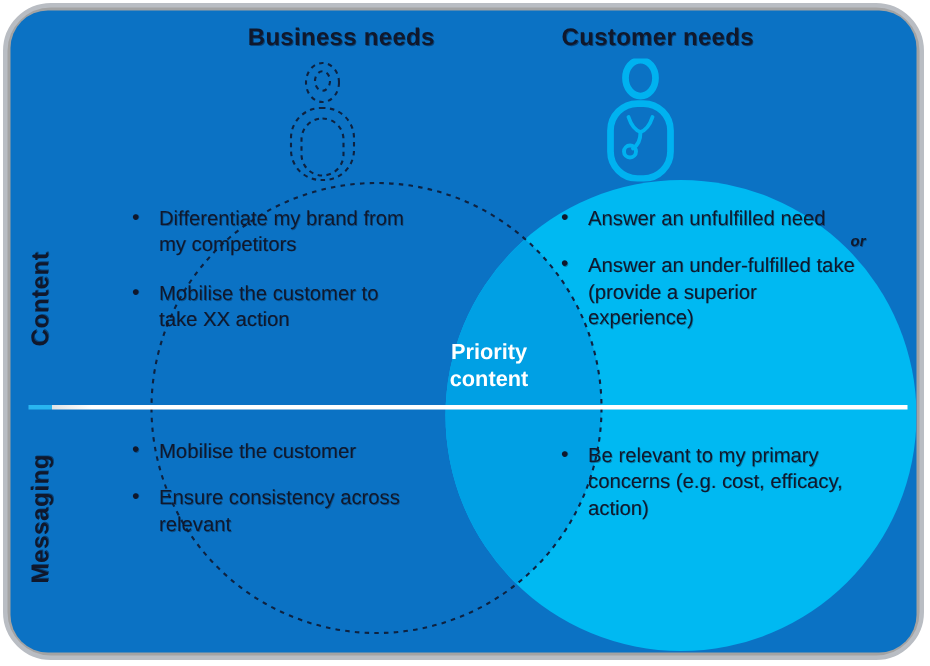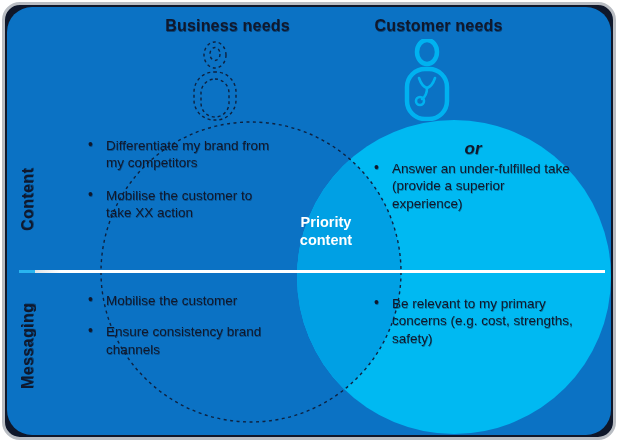--- a/index.html
+++ b/index.html
@@ -1,18 +1,18 @@
 <!DOCTYPE html>
 <html style="--slide-bg: #0b72c4; --circle-fill: #00b9f2; --overlap-fill: #00a0e4; --dashed-stroke: #0e2240; --icon-cyan: #00b2f0; --text-dark: #10182c; --text-white: #ffffff; --divider-tip: #29b5f0; --frame-border: #b9bdc3;"><head>
 <meta charset="utf-8">
 <style>
   html,body{margin:0;padding:0;background:#ffffff;font-family:"Liberation Sans",sans-serif;}
   .page{position:relative;width:620px;height:444px;background:#ffffff;overflow:hidden;}
   .frame{position:absolute;left:2px;top:2px;width:608px;height:432px;
-         border:3px solid var(--frame-border,#b9bdc3);border-radius:18px;background:#0f172a;}
+         border:3px solid var(--frame-border,#b9bdc3);border-radius:32px;background:#a3a3a3;}
   .slide{position:absolute;left:2px;top:2px;right:2px;bottom:2px;background:var(--slide-bg,#0b72c4);
          border-radius:25px;overflow:hidden;}
   .venn{position:absolute;left:0;top:0;width:604px;height:428px;}
   .hdr{position:absolute;top:10px;font-size:16px;font-weight:700;color:var(--text-dark,#10182c);
        text-align:center;letter-spacing:.2px;text-shadow:.6px .6px 0 rgba(5,12,30,.45);z-index:5;}
   .hdr.biz{left:138px;width:165px;}
   .hdr.cust{left:344px;width:175px;}
   .icon{position:absolute;z-index:5;}
   .icon.biz{left:182px;top:34px;}
   .icon.cust{left:394px;top:32px;}
@@ -27,27 +27,27 @@
   ul.blist{position:absolute;margin:0;padding:0;list-style:none;z-index:6;
         font-size:13.5px;font-weight:400;line-height:1.28;color:var(--text-dark,#10182c);
         text-shadow:.5px .5px 0 rgba(5,12,30,.35);}
   ul.blist li{position:relative;padding-left:23px;}
   ul.blist li::before{content:"\2022";position:absolute;left:5px;top:-1px;font-size:14px;}
   .gap li + li{margin-top:15px;}
   .tight li + li{margin-top:14px;}
   .biz-content{left:76px;top:130px;width:192px;}
   .cust-content-wrap{position:absolute;left:362px;top:130px;width:208px;z-index:6;}
   .cust-content-wrap ul.blist{position:static;}
-  .connector{font-size:17px;font-weight:700;font-style:italic;text-align:center;
+  .connector{font-size:10px;font-weight:700;font-style:italic;text-align:right;
         color:var(--text-dark,#10182c);margin:2px 0 1px 0;text-shadow:.5px .5px 0 rgba(5,12,30,.35);}
   .biz-messaging{left:76px;top:285px;width:210px;}
   .cust-messaging{left:362px;top:288px;width:208px;}
   .overlap-label{position:absolute;z-index:6;text-align:center;color:var(--text-white,#ffffff);
         font-size:14.5px;font-weight:700;line-height:1.22;}
-  .overlap-label.content{left:272px;top:207px;width:94px;}
+  .overlap-label.content{left:272px;top:220px;width:94px;}
   .overlap-label.message{left:270px;top:284px;width:98px;}
 </style>
 </head>
 <body>
 
 <div class="page">
   <div class="frame">
     <div class="slide">
 
       <svg class="venn" viewBox="0 0 604 428" aria-hidden="true">
@@ -90,32 +90,35 @@
       <div class="rowlabel messaging">Messaging</div>
 
       <div class="divider"></div>
 
       <ul class="blist gap biz-content">
         <li>Differentiate my brand from my competitors</li>
         <li>Mobilise the customer to take XX action</li>
       </ul>
 
       <div class="cust-content-wrap">
+        <ul class="blist">
+          <li>Answer an unfulfilled need</li>
+        </ul>
         <div class="connector">or</div>
         <ul class="blist">
           <li>Answer an under-fulfilled take (provide a superior experience)</li>
         </ul>
       </div>
 
       <ul class="blist tight biz-messaging">
         <li>Mobilise the customer</li>
-        <li>Ensure consistency brand channels</li>
+        <li>Ensure consistency across relevant</li>
       </ul>
 
       <ul class="blist cust-messaging">
-        <li>Be relevant to my primary concerns (e.g. cost, strengths, safety)</li>
+        <li>Be relevant to my primary concerns (e.g. cost, efficacy, action)</li>
       </ul>
 
       <div class="overlap-label content">Priority content</div>
 
     </div>
   </div>
 </div>
 
 </body></html>

